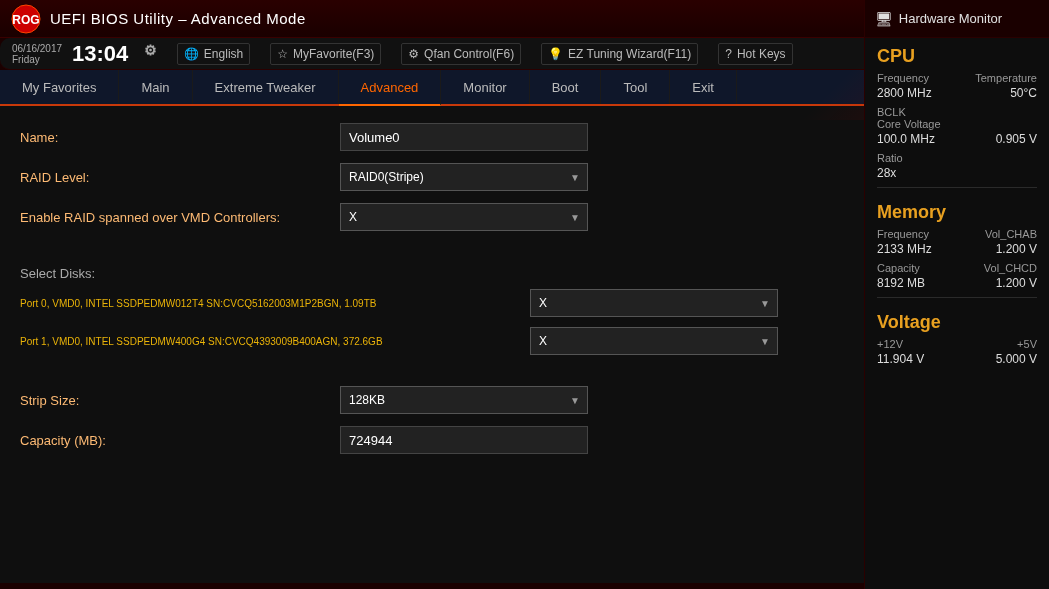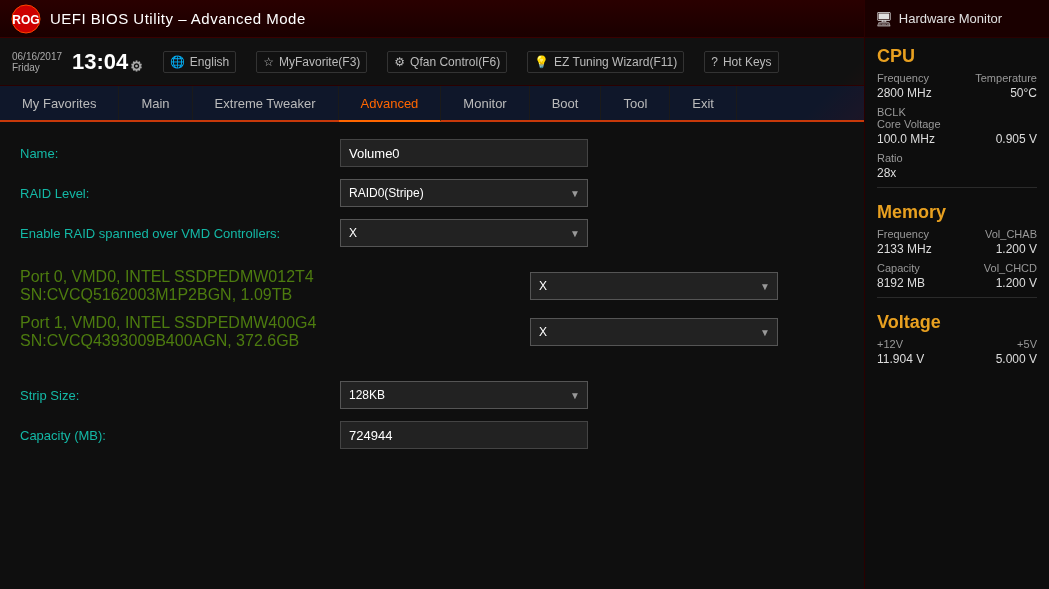--- a/index.html
+++ b/index.html
@@ -47,44 +47,45 @@
     .title-text {
       color: #fff;
       font-size: 15px;
       font-weight: 400;
       letter-spacing: 0.5px;
     }
 
     
     .util-bar {
       background: #111;
-      height: 48px;
+      height: 32px;
       display: flex;
       align-items: center;
       padding: 0 12px;
       gap: 20px;
       border-bottom: 1px solid #2a0000;
+      border-radius: 10px;
     }
 
     .datetime {
       display: flex;
       flex-direction: column;
       font-size: 10px;
       color: #aaa;
       margin-right: 4px;
     }
 
     .clock {
       font-size: 22px;
       color: #fff;
       font-weight: bold;
       line-height: 1;
       display: flex;
-      align-items: flex-end;
-      gap: 2px;
+      align-items: flex-start;
+      gap: 16px;
     }
 
     .clock-icon {
       font-size: 14px;
       color: #aaa;
     }
 
     .util-item {
       display: flex;
       align-items: center;
@@ -186,21 +187,21 @@
     }
 
     .form-row {
       display: flex;
       align-items: center;
       margin-bottom: 10px;
       min-height: 30px;
     }
 
     .form-label {
-      color: #14b8a6;
+      color: #fdba74;
       font-size: 13px;
       width: 320px;
       flex-shrink: 0;
     }
 
     .form-input {
       background: #222;
       border: 1px solid #444;
       color: #fff;
       font-size: 13px;
@@ -243,22 +244,22 @@
       margin: 14px 0 8px;
     }
 
     .disk-row {
       display: flex;
       align-items: center;
       margin-bottom: 10px;
     }
 
     .disk-label {
-      color: #4d7c0f;
-      font-size: 16px;
+      color: #eab308;
+      font-size: 10px;
       width: 510px;
       flex-shrink: 0;
     }
 
     
     .main-content::-webkit-scrollbar { width: 6px; }
     .main-content::-webkit-scrollbar-track { background: #111; }
     .main-content::-webkit-scrollbar-thumb { background: #444; }
 
     .spacer { height: 10px; }
@@ -436,20 +437,21 @@
       <select>
         <option>X</option>
         <option>Enabled</option>
         <option>Disabled</option>
       </select>
     </div>
   </div>
 
   <div class="spacer"></div>
 
+  <div class="section-label">Select Disks:</div>
 
   <div class="disk-row">
     <span class="disk-label">Port 0, VMD0, INTEL SSDPEDMW012T4 SN:CVCQ5162003M1P2BGN, 1.09TB</span>
     <div class="select-wrapper">
       <select>
         <option>X</option>
         <option>Enabled</option>
       </select>
     </div>
   </div>

